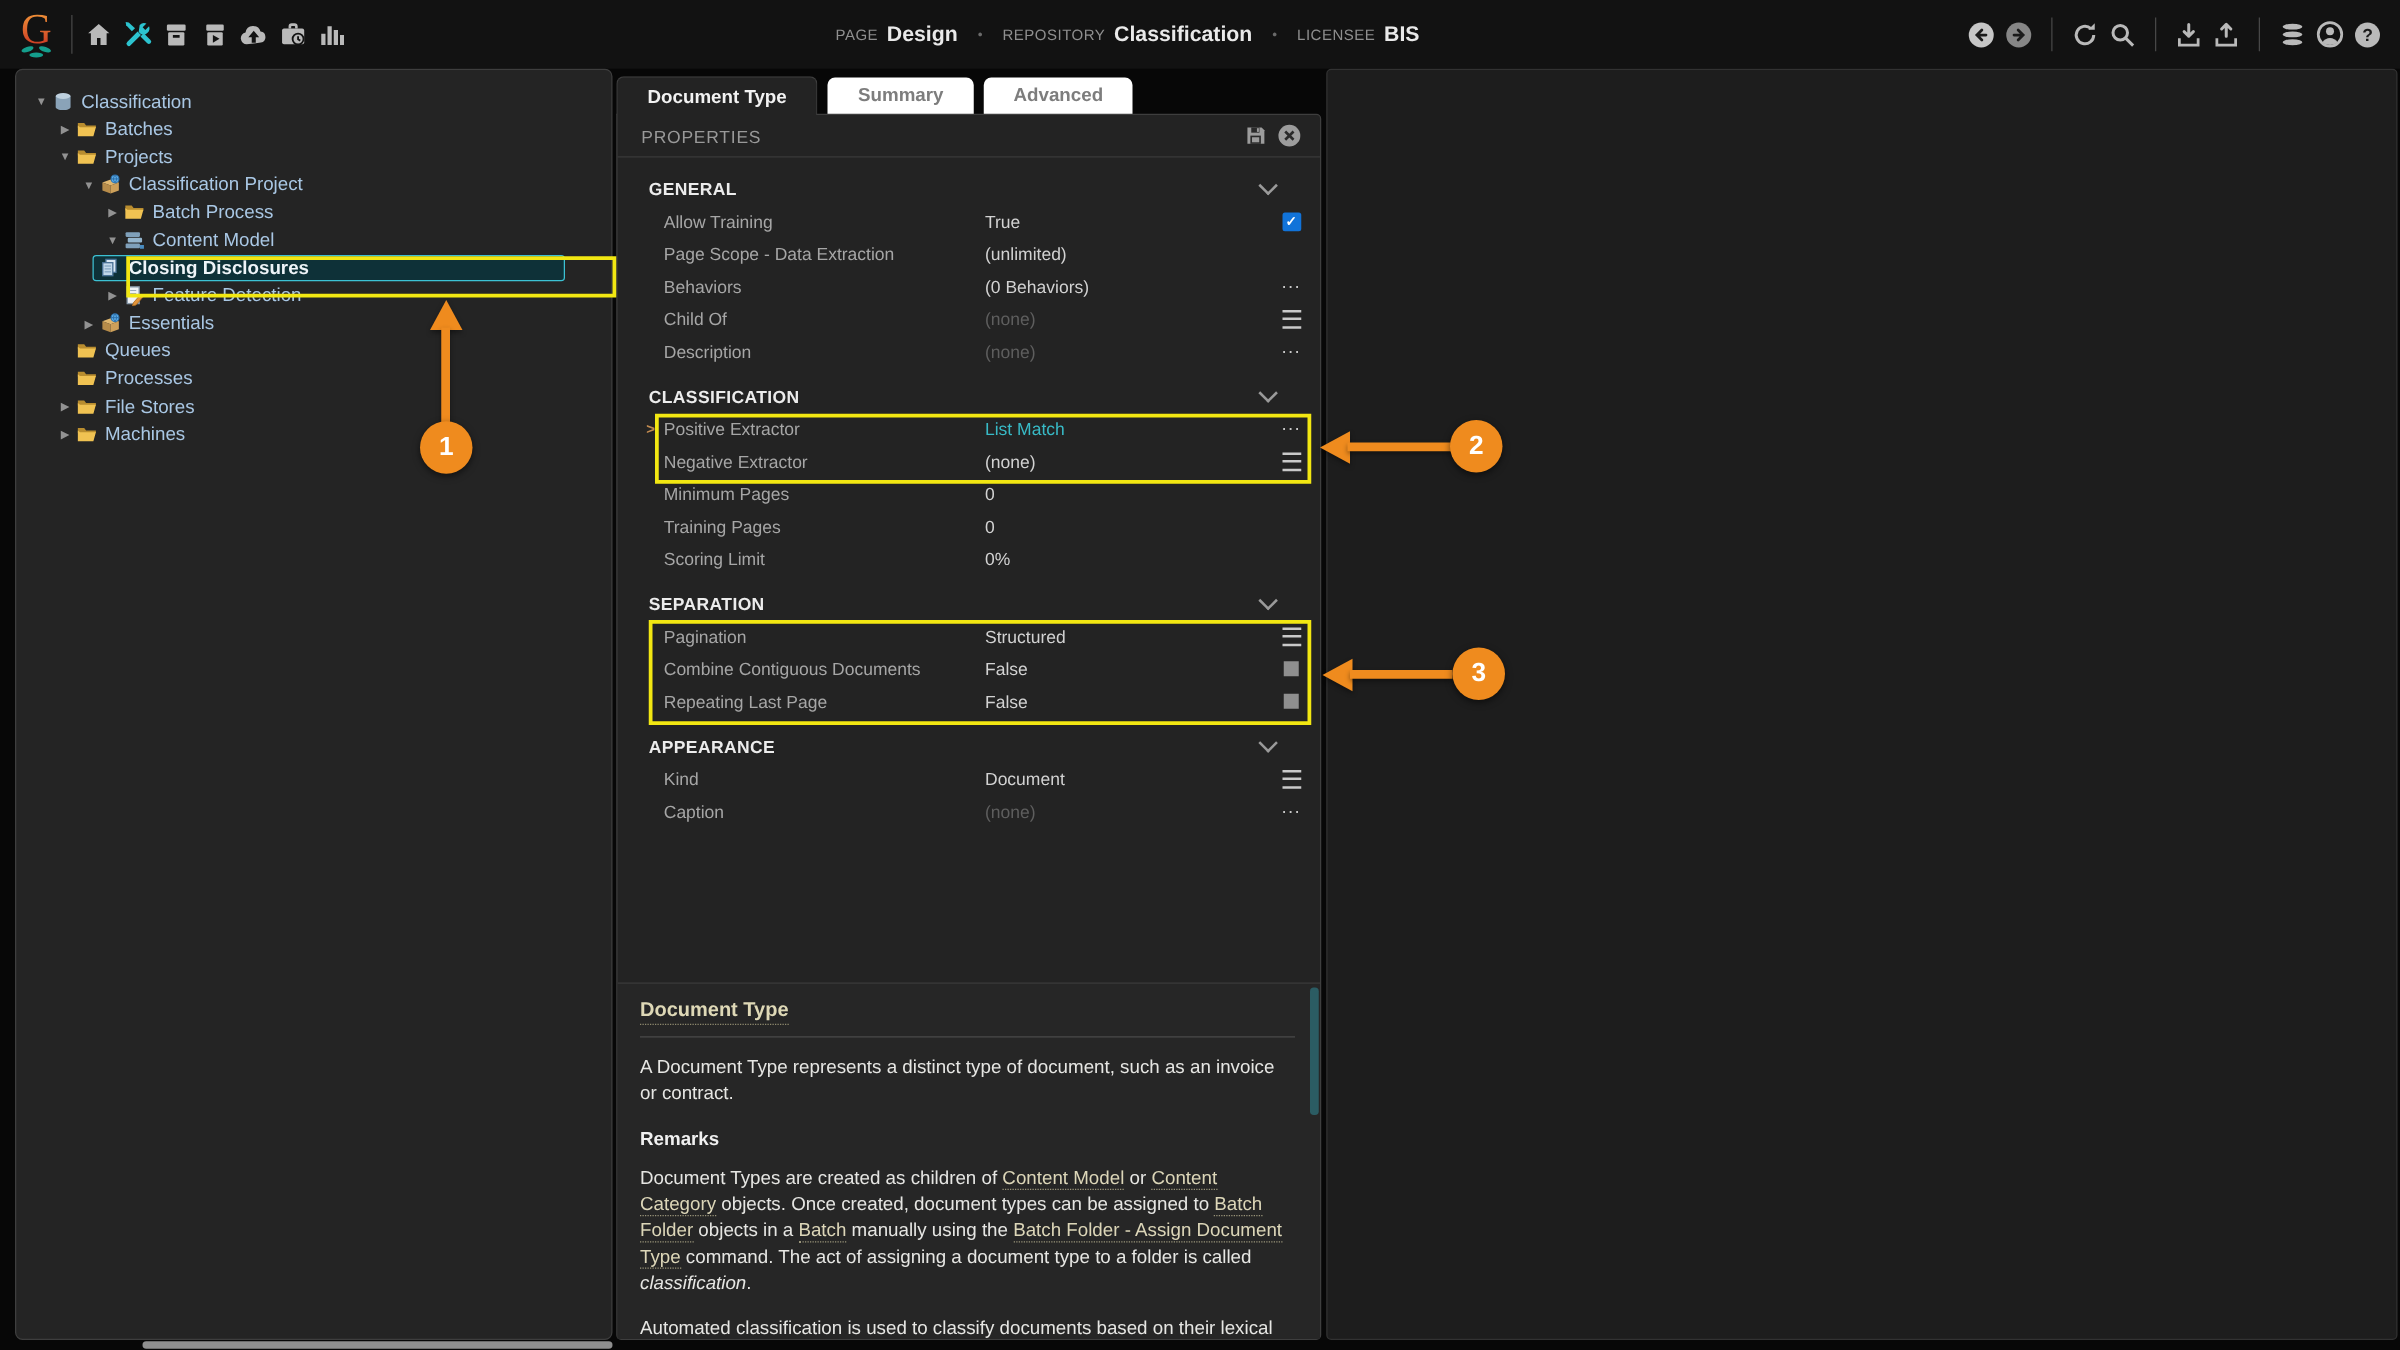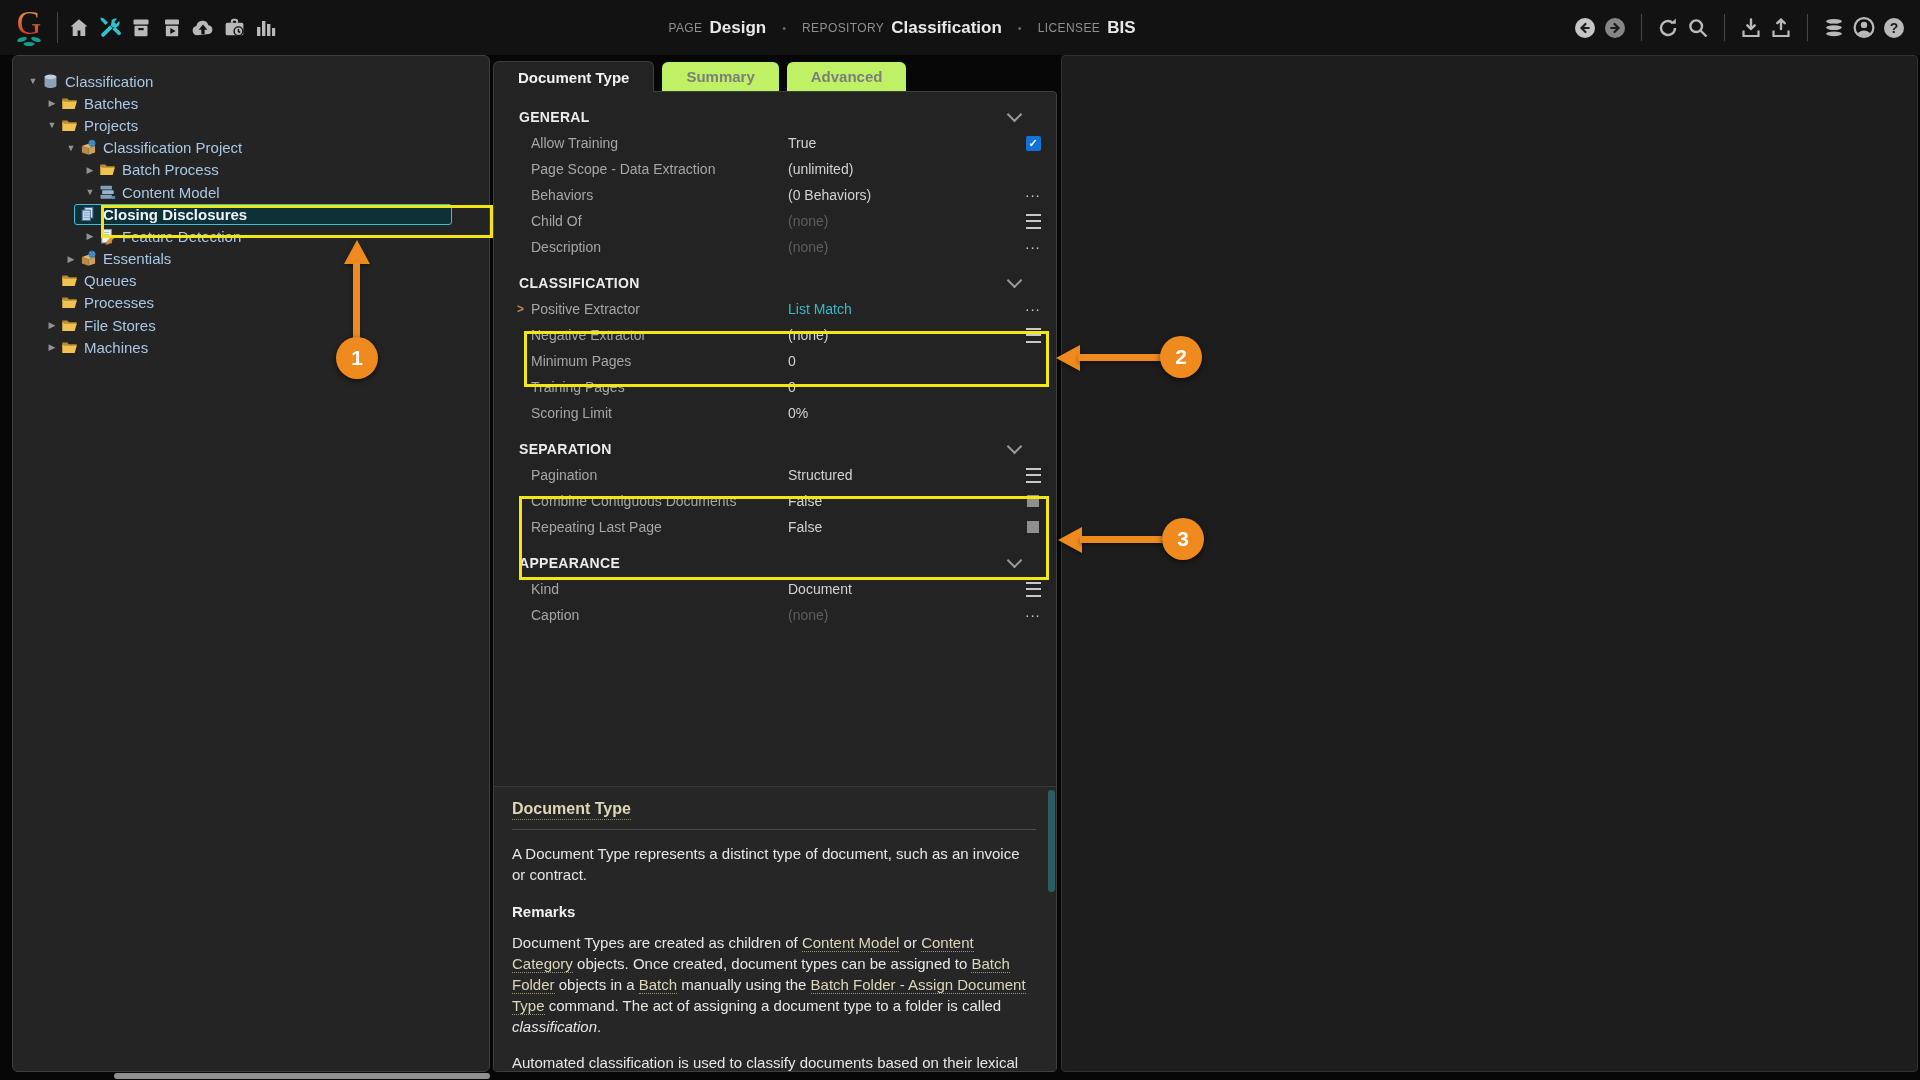--- a/index.html
+++ b/index.html
@@ -43,21 +43,21 @@
   .texp{display:inline-block;width:16px;font-size:9px;color:#929292;text-align:center;flex:0 0 16px;}
   .ticon{width:18px;height:17px;margin-right:6px;flex:0 0 18px;}
   .selbox{display:inline-flex;align-items:center;width:378px;box-sizing:border-box;
         background:#0e3138;border:1px solid var(--selborder);border-radius:3px;
         padding:1px 6px 1px 3px;color:#eef4f8;font-weight:bold;}
   .selbox .ticon{margin-right:7px;}
 
   
   #tabs{position:absolute;left:493px;top:61px;height:31px;display:flex;align-items:flex-end;gap:8px;}
   .tab{height:30px;line-height:30px;padding:0 24px;font-size:15px;font-weight:bold;color:#7d7d7d;
-       background:#bef264;border-radius:6px 6px 0 0;cursor:pointer;}
+       background:#ffffff;border-radius:6px 6px 0 0;cursor:pointer;}
   .tab.active{height:31px;line-height:32px;color:#f2f2f2;background:#232323;
        border:1px solid #3e3e3e;border-bottom:none;box-sizing:border-box;z-index:5;}
 
   
   #prop-head{height:34px;border-bottom:1px solid #3a3a3a;display:flex;align-items:center;
        padding:0 14px 0 19px;box-sizing:border-box;}
   #prop-title{font-size:14px;color:#999;letter-spacing:.6px;flex:1;}
   #prop-actions{display:flex;gap:6px;}
   #prop-actions .icon{width:21px;height:21px;cursor:pointer;}
   #prop-body{padding-top:2px;}
@@ -396,20 +396,40 @@
   </div>
 <div id="tree-hscroll"></div>
 
 <div id="tabs">
   <div class="tab active">Document Type</div>
   <div class="tab">Summary</div>
   <div class="tab">Advanced</div>
 </div>
 
 <div id="center-panel">
+  <div id="prop-head">
+    <span id="prop-title">PROPERTIES</span>
+    <span id="prop-actions">
+        <span class="icon">
+          <svg width="21" height="21" viewBox="0 0 24 24">
+            <path d="M4.5 4.5h13L20 7v12.5H4.5z" fill="#9c9c9c"></path>
+            <rect x="8" y="4.5" width="7.5" height="4.8" fill="#2a2a2a"></rect>
+            <rect x="13.2" y="5.2" width="1.8" height="3.4" fill="#9c9c9c"></rect>
+            <rect x="7.2" y="12" width="9.6" height="7.5" fill="#2a2a2a"></rect>
+            <rect x="8.7" y="13.5" width="6.6" height="4.6" fill="#9c9c9c"></rect>
+          </svg>
+        </span>
+        <span class="icon">
+          <svg width="21" height="21" viewBox="0 0 24 24">
+            <circle cx="12" cy="12" r="10" fill="#9c9c9c"></circle>
+            <path d="m8.2 8.2 7.6 7.6m0-7.6-7.6 7.6" stroke="#2a2a2a" stroke-width="2.4"></path>
+          </svg>
+        </span>
+      </span>
+  </div>
   <div id="prop-body">
       <div class="psec">
         <div class="psec-h">
           <span class="psec-name">GENERAL</span>
           <span class="chev"></span>
         </div>
         <div class="prow">
           <span class="pexp"></span>
           <span class="plabel">Allow Training</span>
           <span class="pval">True</span>

